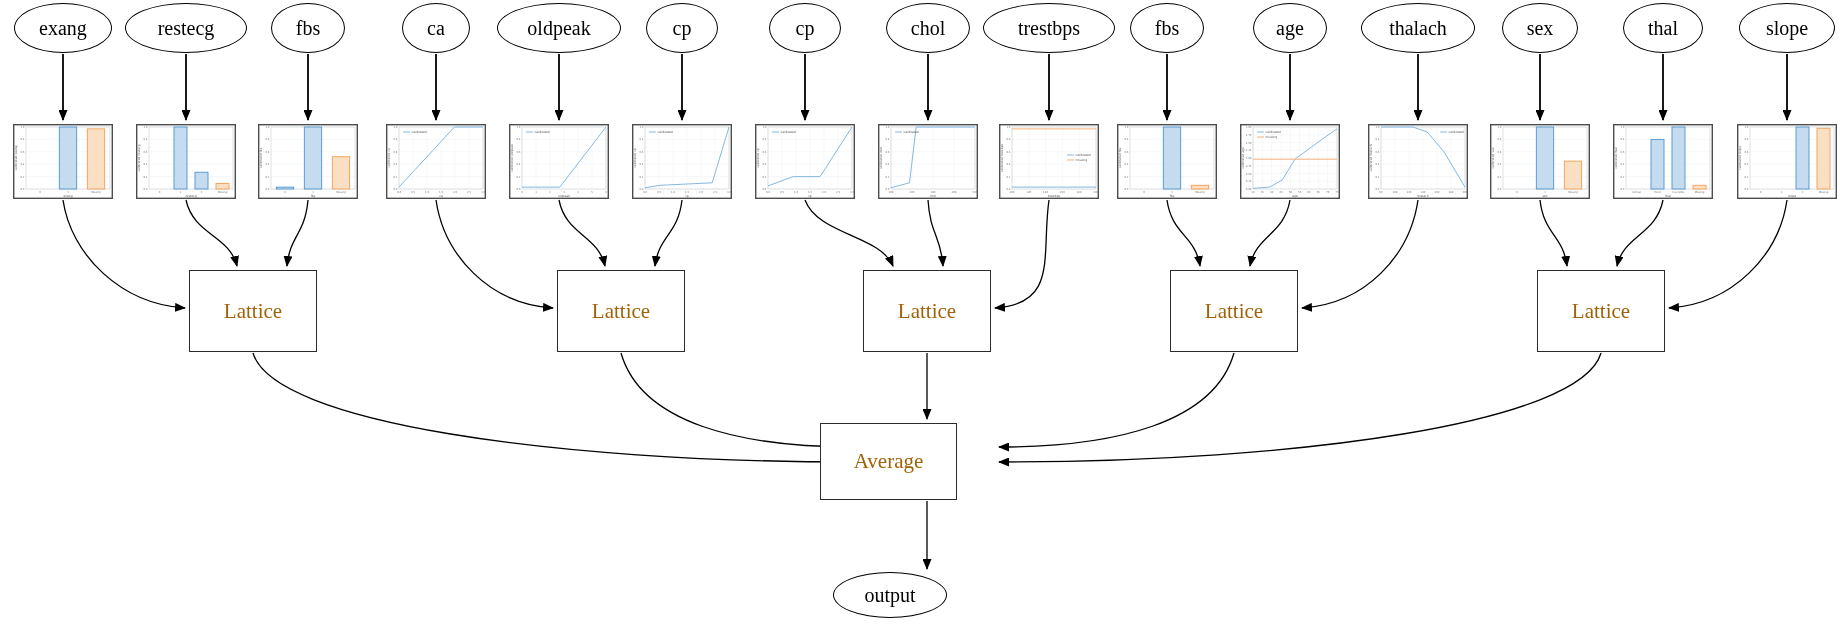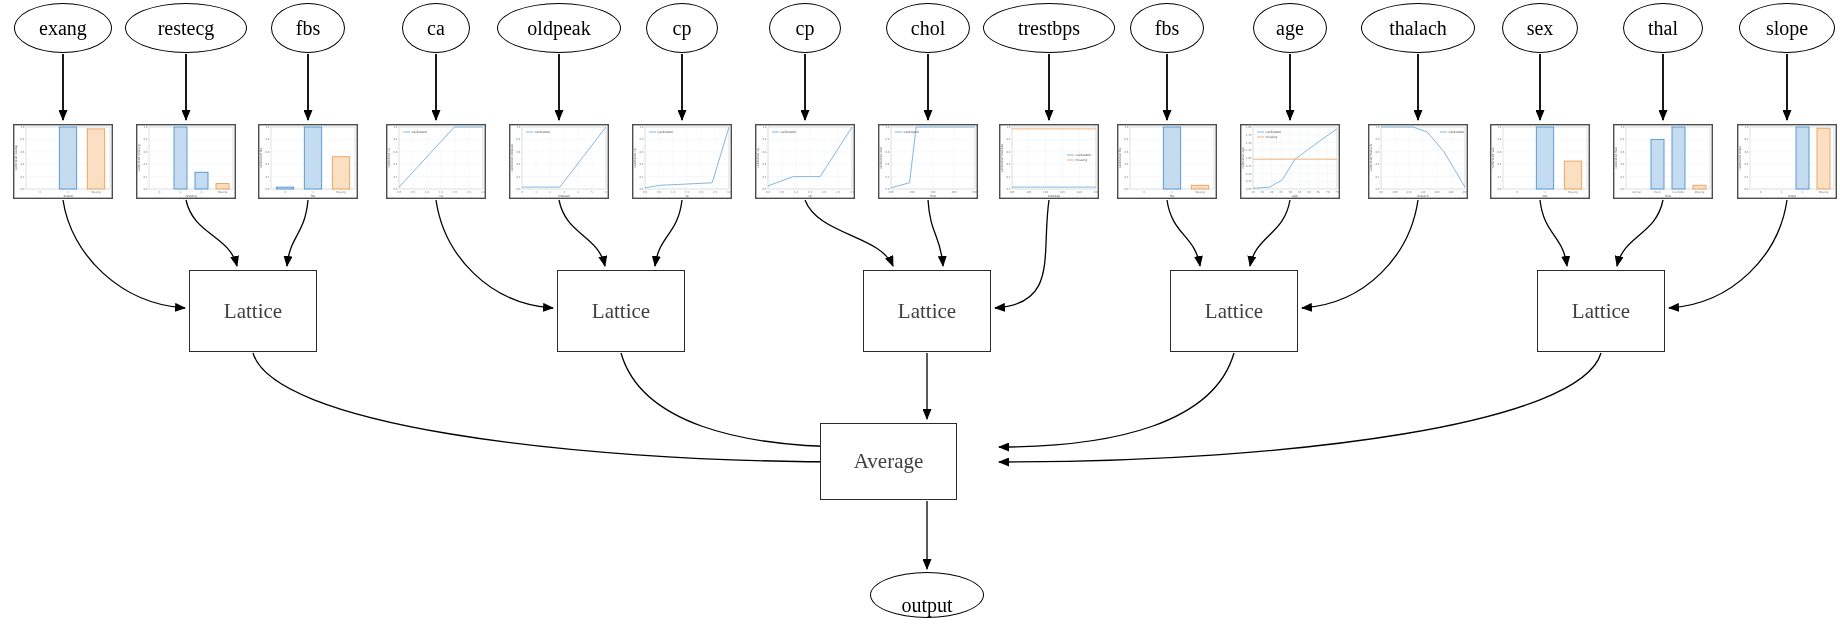--- a/index.html
+++ b/index.html
@@ -8,21 +8,21 @@
     font-family:"Liberation Serif", serif;
   }
   #edges{position:absolute;left:0;top:0;width:1840px;height:627px;pointer-events:none;}
   .ellipse-node{
     position:absolute;box-sizing:border-box;border:1.6px solid #000;border-radius:50%;
     background:#fff;display:flex;align-items:center;justify-content:center;
     font-size:20px;color:#000;
   }
   .box-node{
     position:absolute;box-sizing:border-box;border:1.8px solid #2b2b2b;background:#fff;
-    display:flex;align-items:center;justify-content:center;font-size:21px;color:#404040;
+    display:flex;align-items:center;justify-content:center;font-size:21px;color:#a16207;
   }
   .plot-node{position:absolute;}
   .plot-node svg{display:block;}
 </style>
 </head>
 <body>
 
 <div id="canvas">
   <svg id="edges" viewBox="0 0 1840 627">
     <defs>
@@ -615,17 +615,17 @@
       </div>
       <div class="box-node" style="left: 1170px; top: 270px; width: 128px; height: 82px;">
         <span>Lattice</span>
       </div>
       <div class="box-node" style="left: 1537px; top: 270px; width: 128px; height: 82px;">
         <span>Lattice</span>
       </div>
       <div class="box-node" style="left: 820px; top: 423px; width: 137px; height: 77px;">
         <span>Average</span>
       </div>
-      <div class="ellipse-node" style="left: 870px; top: 572px; width: 114px; height: 46px; align-items: flex-end;">
+      <div class="ellipse-node" style="left: 833px; top: 572px; width: 114px; height: 46px;">
         <span>output</span>
       </div>
     </div>
 </div>
 
 </body></html>

